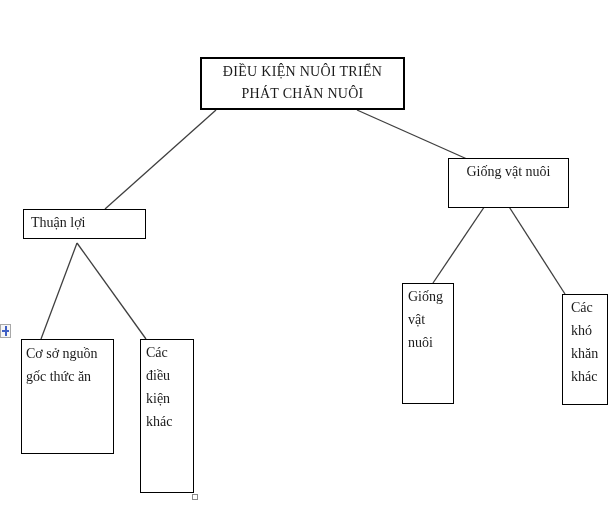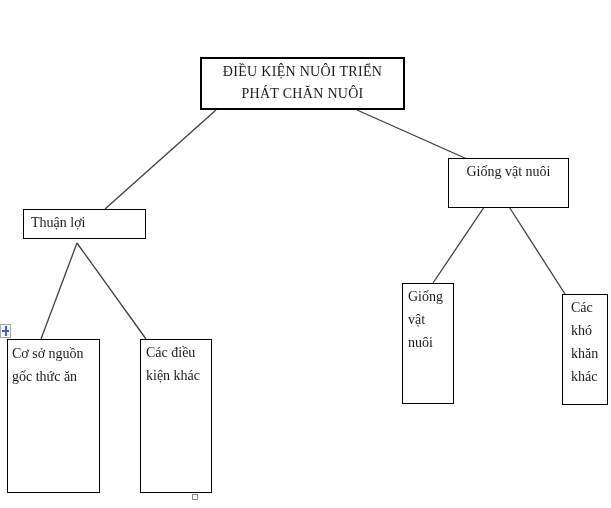--- a/index.html
+++ b/index.html
@@ -26,22 +26,22 @@
   #connectors line { stroke: #3f3f3f; stroke-width: 1.3; }
 
   #n-root {
     left: 200px; top: 57px; width: 205px; height: 53px;
     border-width: 2px;
     text-align: center; padding-top: 2px;
     line-height: 22px; letter-spacing: .3px;
   }
   #n-thuanloi  { left: 23px;  top: 209px; width: 123px; height: 30px; padding: 1px 4px 0 7px; }
   #n-giong     { left: 448px; top: 158px; width: 121px; height: 50px; padding-top: 1px; text-align: center; }
-  #n-coso      { left: 7px;   top: 339px; width: 93px;  height: 154px; padding: 2px 3px 0 4px; }
-  #n-dieukien  { left: 140px; top: 339px; width: 72px;  height: 154px; padding: 1px 2px 0 5px; }
+  #n-coso      { left: 21px;   top: 339px; width: 93px;  height: 115px; padding: 2px 3px 0 4px; }
+  #n-dieukien  { left: 140px; top: 339px; width: 54px;  height: 154px; padding: 1px 2px 0 5px; }
   #n-giongnho  { left: 402px; top: 283px; width: 52px;  height: 121px; padding: 1px 2px 0 5px; }
   #n-khokhan   { left: 537px; top: 294px; width: 46px;  height: 111px; padding: 1px 2px 0 8px; margin-left: 25px; }
 
   
   #anchor-icon {
     position: absolute; left: 0; top: 324px; width: 11px; height: 14px;
     box-sizing: border-box; border: 1px solid #a8a8a8; background: #f6f6f6;
   }
   #anchor-icon .bar-h, #anchor-icon .bar-v { position: absolute; background: #3f5fc4; }
   #anchor-icon .bar-h { left: 1px; right: 1px; top: 5px; height: 2px; }

